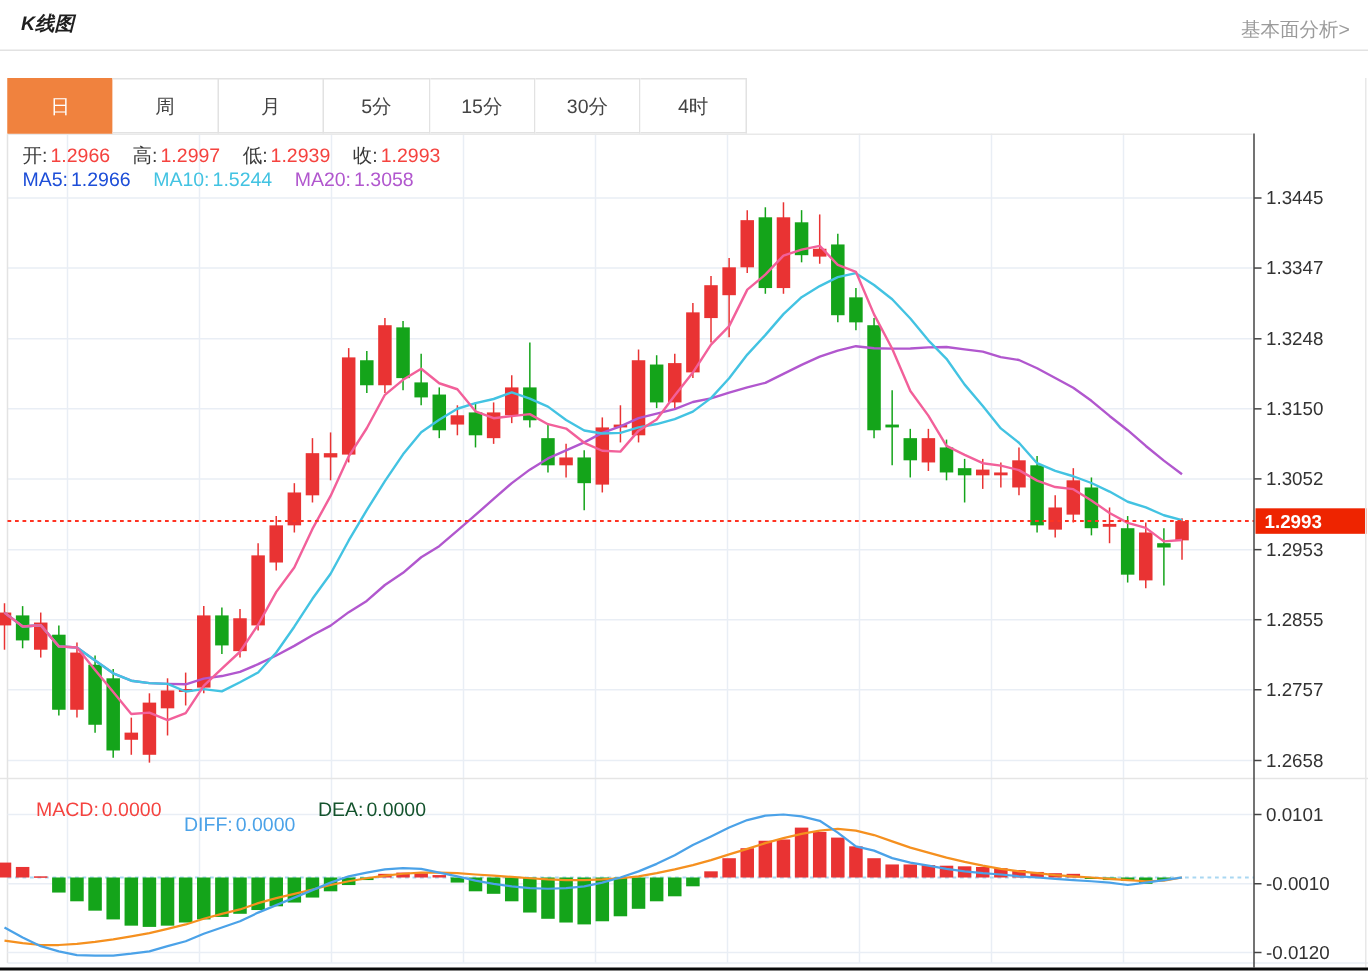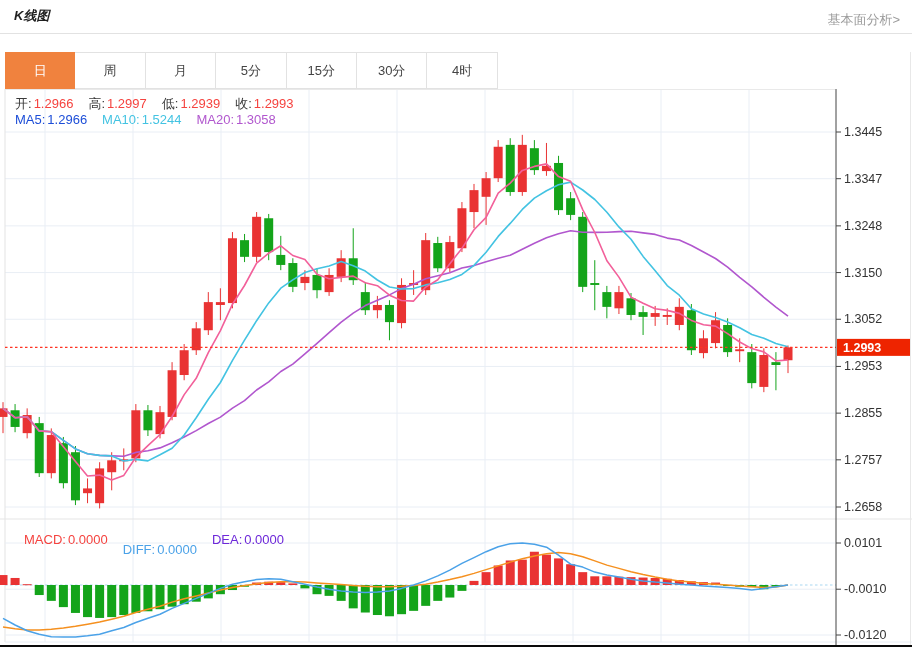--- a/index.html
+++ b/index.html
@@ -21,21 +21,21 @@
   #ma-legend { left:15px; top:112px; }
   #macd-legend { left:24px; top:522px; }
   .lg-item { margin-right:15px; }
   .lg-label { color:#3a3a3a; }
   .lg-val { margin-left:2px; }
   .red-val { color:#f5433f; }
   .ma5-c { color:#1d4ed8; }
   .ma10-c { color:#43c3e2; }
   .ma20-c { color:#b157ce;text-align:right; }
   .diff-c { color:#4ba2e8;margin-top:20px; }
-  .dea-c { color:#6d28d9; }
+  .dea-c { color:#14532d; }
   #right-border { left:910px; top:52px; width:1px; height:593px; background:#e8e8e8; }
   #bottom-bar { left:0; top:645px; width:912px; height:2px; background:#0a0a0a; }
 </style>
 </head>
 <body>
 
 <svg id="chart-svg" class="abs" width="912" height="649" viewBox="0 0 912 649">
   <g id="g-grid">
       <line x1="5" y1="132" x2="835" y2="132" stroke="#e9eef5" stroke-width="1"></line>
       <line x1="5" y1="178.69631512071172" x2="835" y2="178.69631512071172" stroke="#e9eef5" stroke-width="1"></line>

